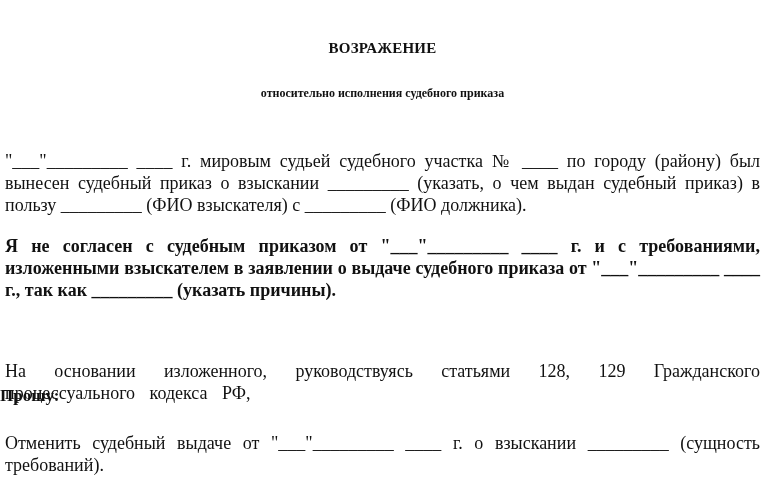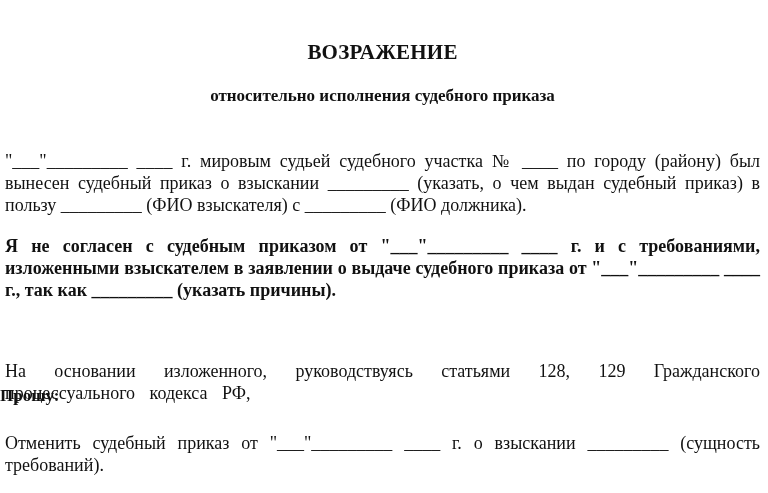--- a/index.html
+++ b/index.html
@@ -3,26 +3,26 @@
   <meta charset="utf-8">
   <style>
     html, body { margin: 0; padding: 0; background: #ffffff; }
     body {
       width: 768px; height: 493px; overflow: hidden; position: relative;
       font-family: "Liberation Serif", "DejaVu Serif", serif;
       color: #111111;
     }
     .title {
       position: absolute; left: 0; width: 765px; top: 40px;
-      text-align: center; font-weight: bold; font-size: 21px;
+      text-align: center; font-weight: bold; font-size: 15px;
       letter-spacing: 0.2px;
     }
     .subtitle {
       position: absolute; left: 0; width: 765px; top: 86px;
-      text-align: center; font-weight: bold; font-size: 17px;
+      text-align: center; font-weight: bold; font-size: 12px;
     }
     .para {
       position: absolute; left: 5px; width: 755px;
       font-size: 18px; line-height: 22px;
       text-align: justify; text-align-last: left;
     }
     .p1 { top: 150px; }
     .p2 { top: 235px; font-weight: bold; }
     .p3 { top: 320px; }
     .request {
@@ -38,14 +38,14 @@
 <div class="doc-page">
   <div class="title">ВОЗРАЖЕНИЕ</div>
   <div class="subtitle">относительно исполнения судебного приказа</div>
 
   <div class="para p1">"___"_________ ____ г. мировым судьей судебного участка № ____ по городу (району) был вынесен судебный приказ о взыскании _________ (указать, о чем выдан судебный приказ) в пользу _________ (ФИО взыскателя) с _________ (ФИО должника).</div>
   <div class="para p2">Я не согласен с судебным приказом от "___"_________ ____ г. и с требованиями, изложенными взыскателем в заявлении о выдаче судебного приказа от "___"_________ ____ г., так как _________ (указать причины).</div>
   <div class="para p3">На основании изложенного, руководствуясь статьями 128, 129 Гражданского процессуального кодекса РФ,</div>
 
   <div class="request">Прошу:</div>
 
-  <div class="para p4">Отменить судебный приказ от "___"_________ ____ г. о взыскании _________ (сущность требований).</div>
+  <div class="para p4">Отменить судебный выдаче от "___"_________ ____ г. о взыскании _________ (сущность требований).</div>
 </div>
 
 </body></html>

